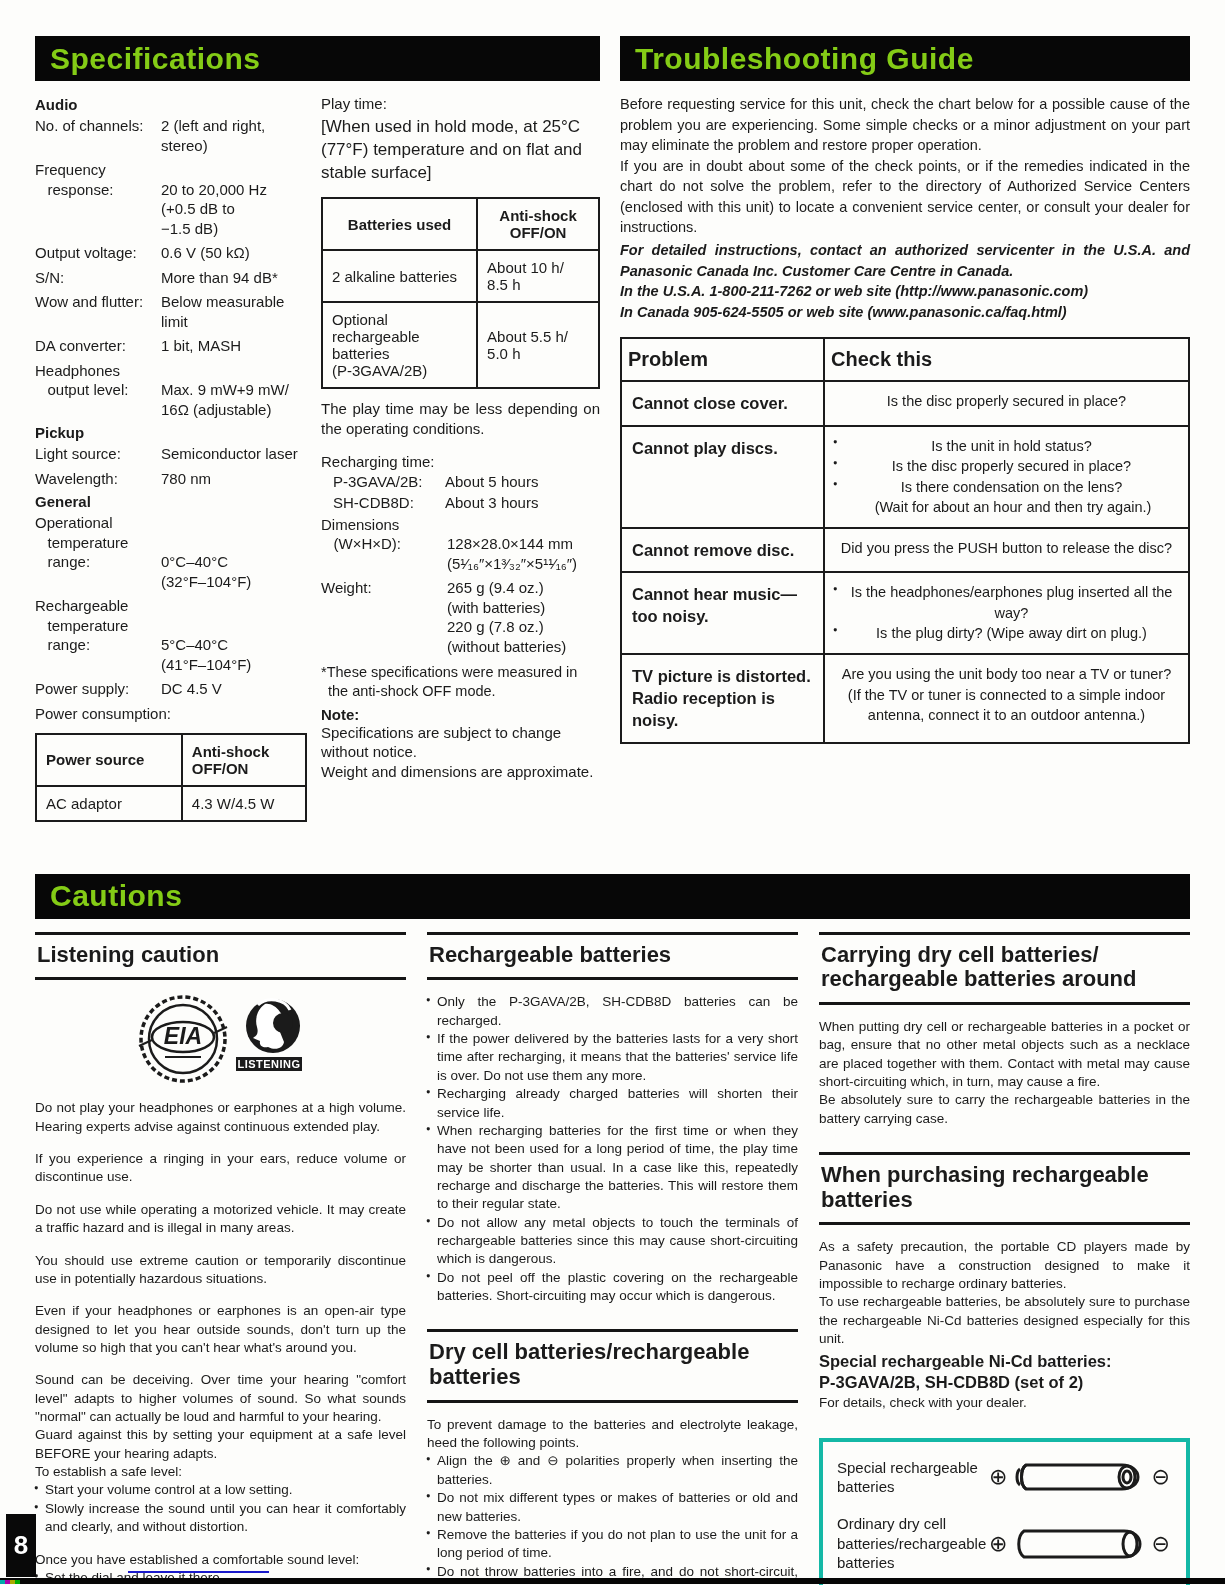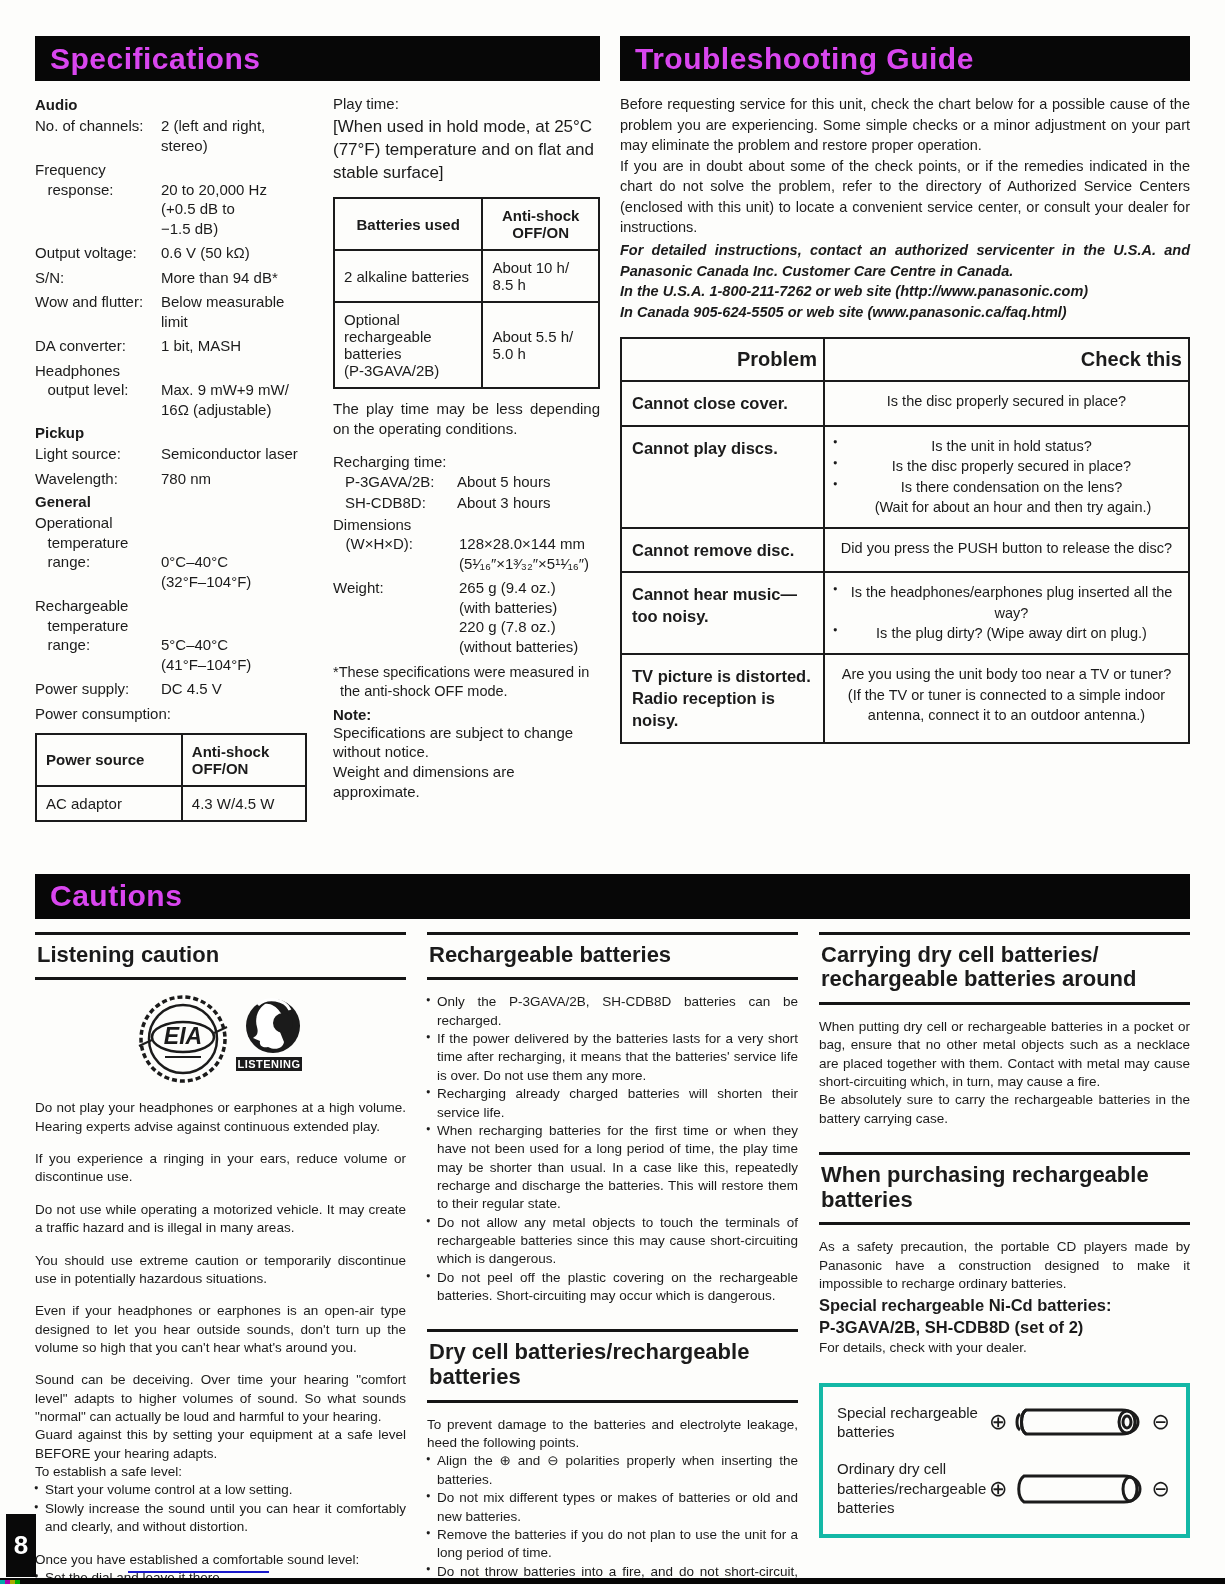--- a/index.html
+++ b/index.html
@@ -5,31 +5,31 @@
   * { box-sizing: border-box; margin: 0; padding: 0; }
   html,body { background:#9a9a9a; }
   .page{
     width:1225px; height:1585px; margin:0 auto; position:relative;
     background:#fdfdfb; color:#1b1b1b; overflow:hidden;
     font-family:"Liberation Sans", sans-serif;
     padding:36px 35px 0;
   }
   
   .section-bar{
-    background:#070707; color:#d946ef; height:45px;
+    background:#070707; color:#84cc16; height:45px;
     display:flex; align-items:center; padding-left:15px;
     font-size:30px; font-weight:bold; letter-spacing:.5px;
   }
   
   .top-area{ display:flex; gap:20px; }
   .col-spec{ width:565px; flex:none; }
   .col-ts{ width:570px; flex:none; }
 
   
-  .spec-cols{ display:flex; gap:26px; margin-top:13px; }
+  .spec-cols{ display:flex; gap:14px; margin-top:13px; }
   .spec-c1{ width:272px; flex:none; }
   .spec-c2{ flex:1; }
   .spec-heading{ font-weight:bold; font-size:15px; margin:2px 0 3px; }
   .spec-row{ display:flex; margin-bottom:5px; font-size:15px; line-height:1.3; }
   .spec-label{ width:126px; flex:none; white-space:pre-wrap; }
   .spec-value{ flex:1; white-space:pre-wrap; }
   .rt .spec-label{ width:124px; padding-left:12px; }
   .rt .spec-row{ margin-bottom:2px; }
   .plain-line{ font-size:15px; line-height:1.35; }
   .bracket-para{ font-size:17px; line-height:1.35; margin-top:2px; }
@@ -43,21 +43,21 @@
   .pw-table col.c1{ width:54%; }
   .footnote{ font-size:14.5px; line-height:1.32; margin-top:7px; padding-left:7px; text-indent:-7px; }
   .note-label{ font-weight:bold; font-size:15px; margin-top:4px; }
   .notes .li{ font-size:15px; line-height:1.32; text-align:left; }
 
   
   .ts-intro{ margin-top:13px; font-size:14.5px; line-height:1.42; text-align:justify; white-space:pre-line; }
   .ts-contact{ font-size:14.5px; line-height:1.42; font-weight:bold; font-style:italic; text-align:justify; white-space:pre-line; margin-top:2px; }
   .ts-table{ width:100%; border-collapse:collapse; margin-top:15px; }
   .ts-table th,.ts-table td{ border:2px solid #1b1b1b; vertical-align:top; }
-  .ts-table th{ font-size:20px; font-weight:bold; text-align:right; padding:9px 6px; }
+  .ts-table th{ font-size:20px; font-weight:bold; text-align:left; padding:9px 6px; }
   .ts-table col.c1{ width:203px; }
   td.prob{ font-weight:bold; font-size:16.5px; line-height:1.35; padding:10px 10px; }
   td.chk{ font-size:14.5px; padding:9px 9px; }
   td.chk .li{ text-align:center; line-height:1.42; }
 
   
   .cautions{ margin-top:52px; }
   .caution-cols{ display:flex; gap:21px; margin-top:13px; }
   .c-col{ flex:1; min-width:0; }
   .c-head{
@@ -411,20 +411,21 @@
 rechargeable batteries around</div>
         <div>
             <div class="li li-tight">When putting dry cell or rechargeable batteries in a pocket or bag, ensure that no other metal objects such as a necklace are placed together with them. Contact with metal may cause short-circuiting which, in turn, may cause a fire.</div>
             <div class="li li-tight">Be absolutely sure to carry the rechargeable batteries in the battery carrying case.</div>
           </div>
 
         <div class="c-head mt">When purchasing rechargeable
 batteries</div>
         <div>
             <div class="li li-tight">As a safety precaution, the portable CD players made by Panasonic have a construction designed to make it impossible to recharge ordinary batteries.</div>
+            <div class="li li-tight">To use rechargeable batteries, be absolutely sure to purchase the rechargeable Ni-Cd batteries designed especially for this unit.</div>
           </div>
         <div class="bold-line">Special rechargeable Ni-Cd batteries:</div>
         <div class="bold-line" style="margin-top:0">P-3GAVA/2B, SH-CDB8D (set of 2)</div>
         <div class="dealer-line">For details, check with your dealer.</div>
 
         <div class="bat-box">
           <div class="bat-row">
             <div class="bat-label">Special rechargeable
 batteries</div>
             <div class="bat-cell">

